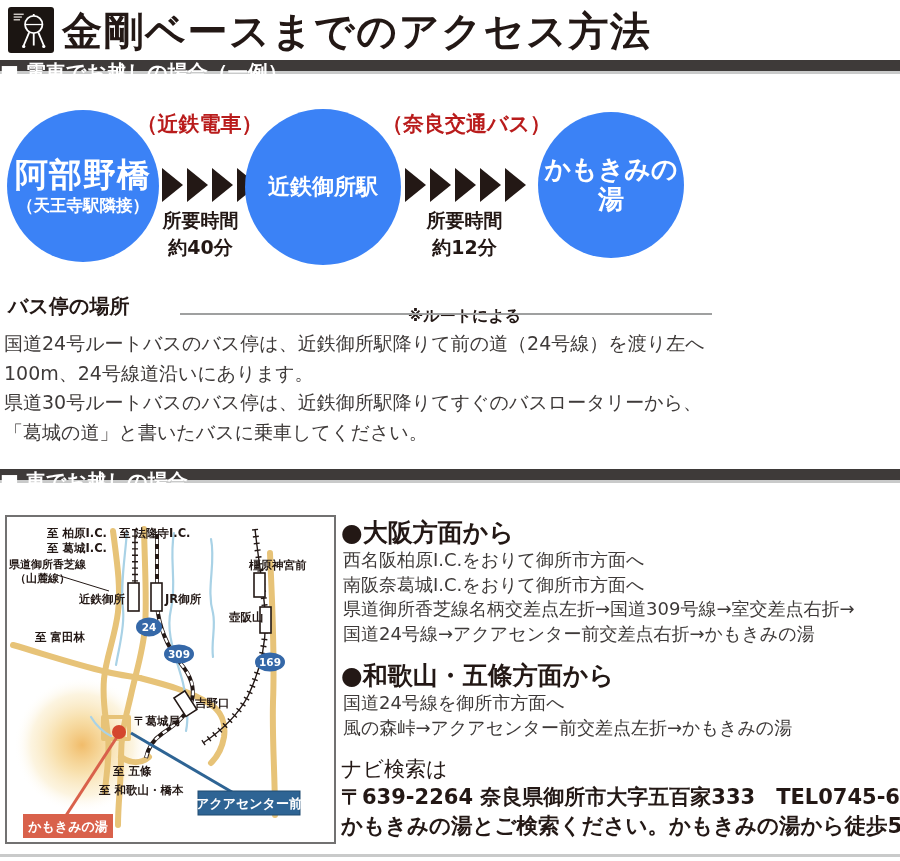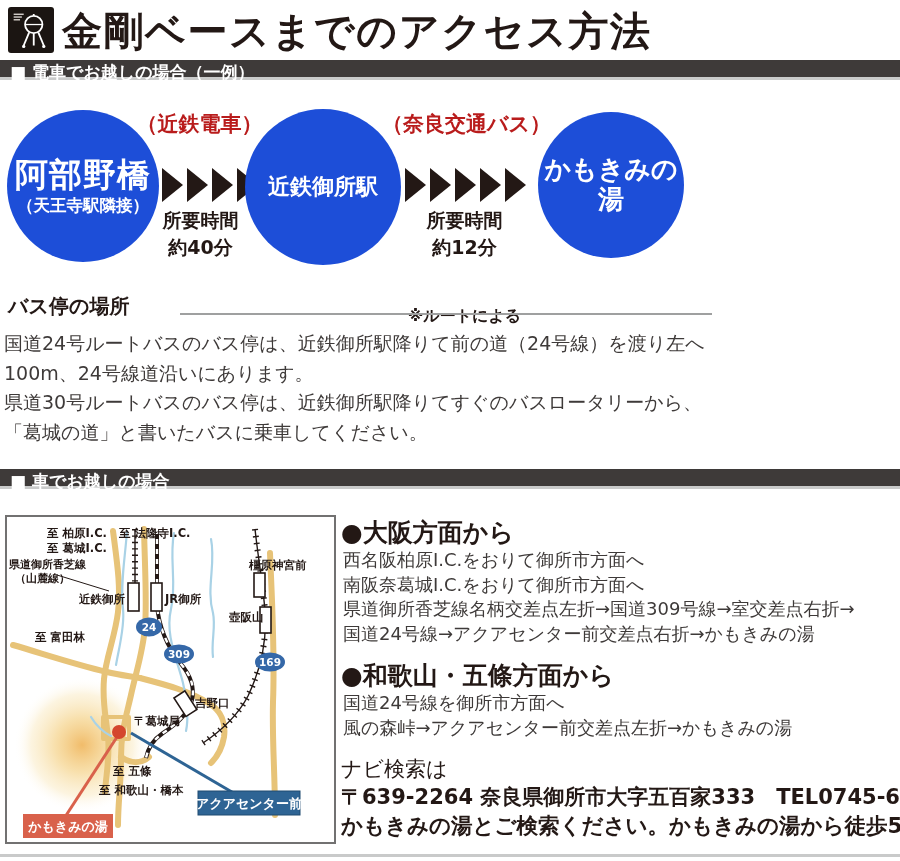--- a/index.html
+++ b/index.html
@@ -6,27 +6,27 @@
   body { background:#fff; }
   .page {
     position:relative; width:900px; height:861px; background:#ffffff;
     font-family:"DejaVu Sans", sans-serif; color:#231815; overflow:hidden;
   }
   
   .logo { position:absolute; left:8px; top:7px; width:46px; height:46px;
     background:#1b1512; border-radius:3px; display:flex; align-items:center; justify-content:center; }
   .page-title { position:absolute; left:62px; top:4px; font-size:40px; font-weight:900;
     letter-spacing:1.5px; color:#231815; white-space:nowrap; }
-  .section-bar { position:absolute; left:0; width:900px; height:20px; background:#3e3a39;
-    color:#fff; font-size:17px; font-weight:bold; line-height:25px; padding-left:10px;
+  .section-bar { position:absolute; left:0; width:900px; height:14px; background:#3e3a39;
+    color:#fff; font-size:20px; font-weight:bold; line-height:25px; padding-left:0;
     border-bottom:3px solid #c9caca; white-space:nowrap; }
   .bar-train { top:60px; }
   .bar-car   { top:469px; }
   
-  .stop-circle { position:absolute; border-radius:50%; background:#1d4ed8; color:#fff;
+  .stop-circle { position:absolute; border-radius:50%; background:#3b82f6; color:#fff;
     display:flex; flex-direction:column; align-items:center; justify-content:center;
     text-align:center; line-height:1.15; }
   .stop-1 { left:7px;   top:110px; width:152px; height:152px; }
   .stop-2 { left:245px; top:109px; width:156px; height:156px; }
   .stop-3 { left:538px; top:112px; width:146px; height:146px; }
   .stop-name-lg { font-size:33px; font-weight:900; letter-spacing:1px; }
   .stop-name-md { font-size:22px; font-weight:900; letter-spacing:0px; }
   .stop-name-sm { font-size:26px; font-weight:900; }
   .stop-sub { font-size:16.5px; font-weight:700; margin-top:3px; }
   .mode-label { position:absolute; font-size:21px; font-weight:600; color:#b91c1c;

